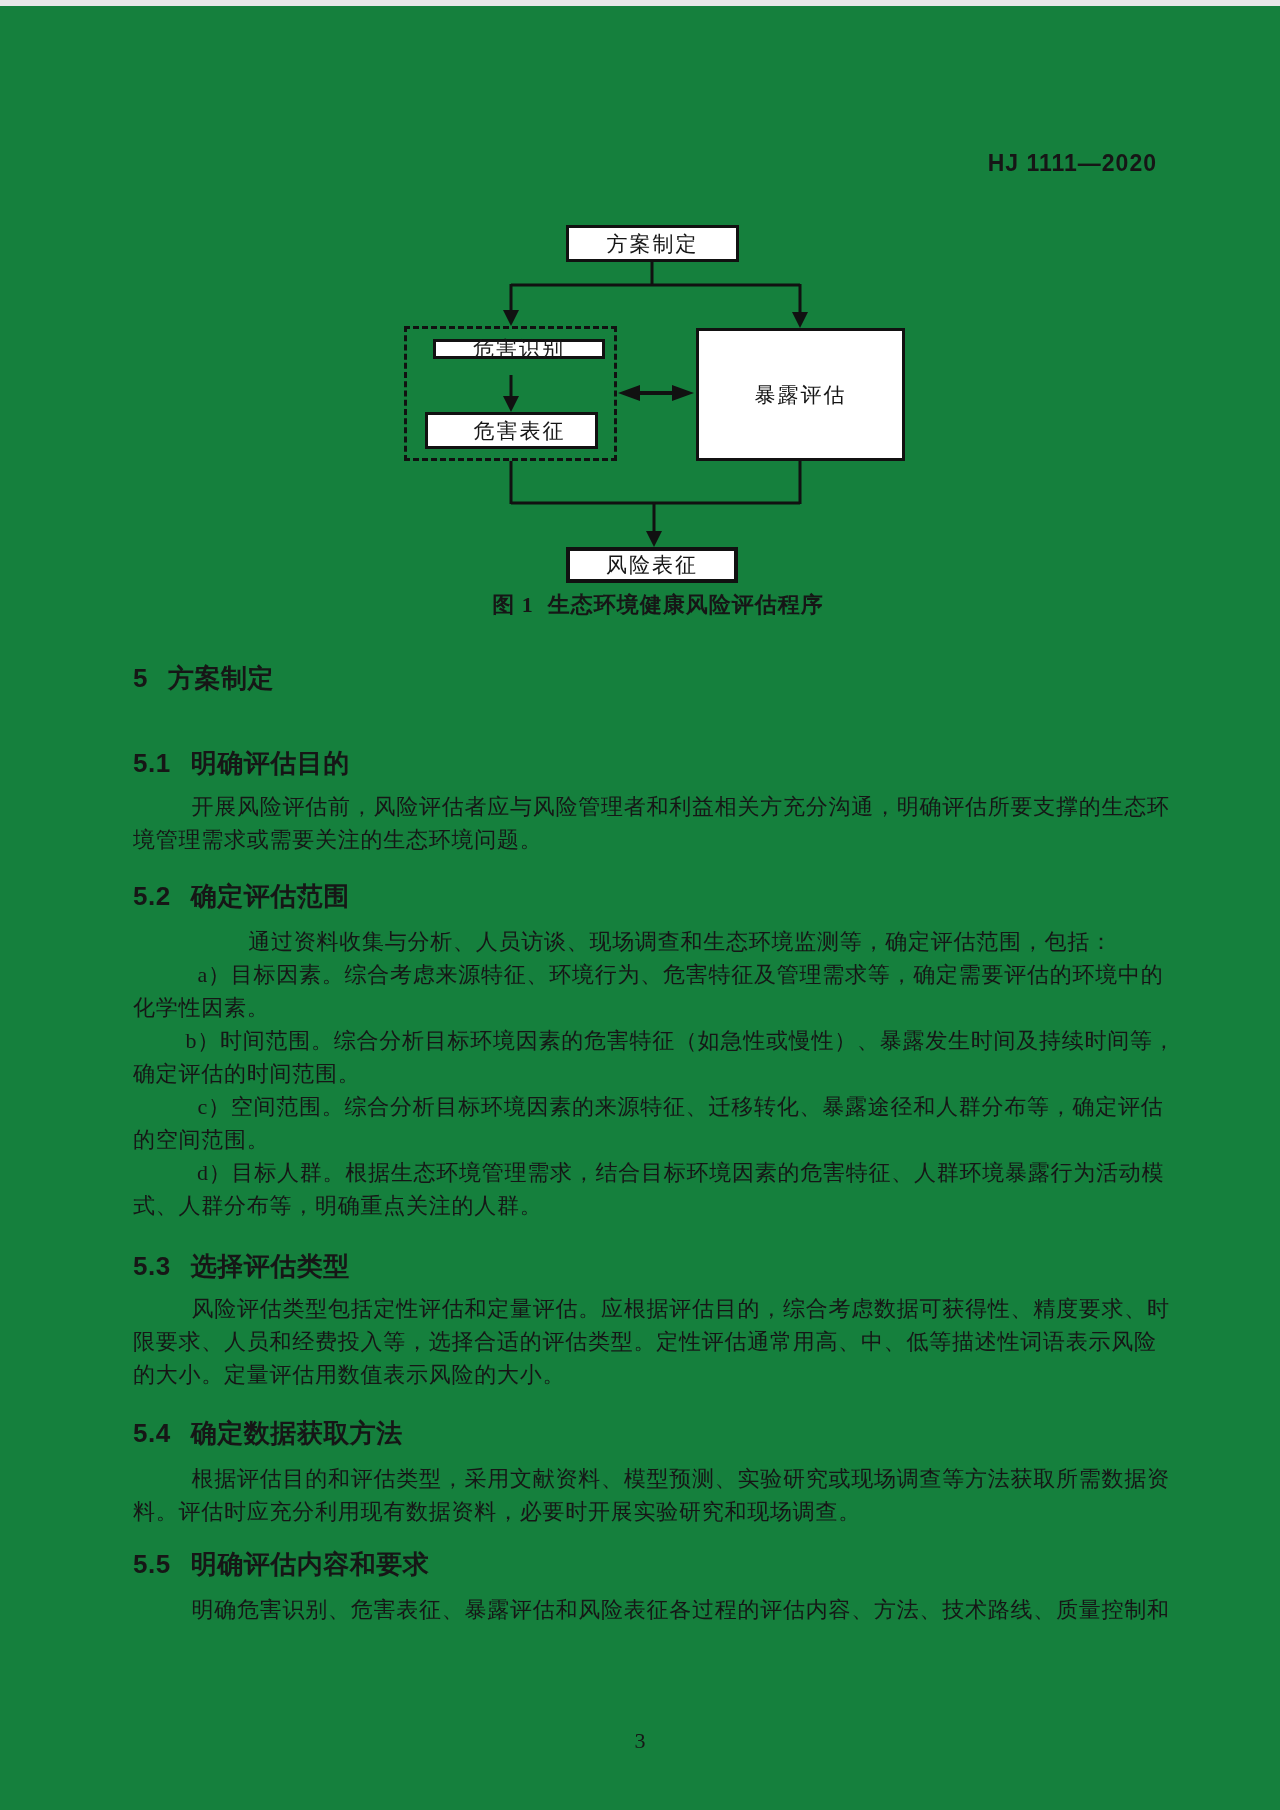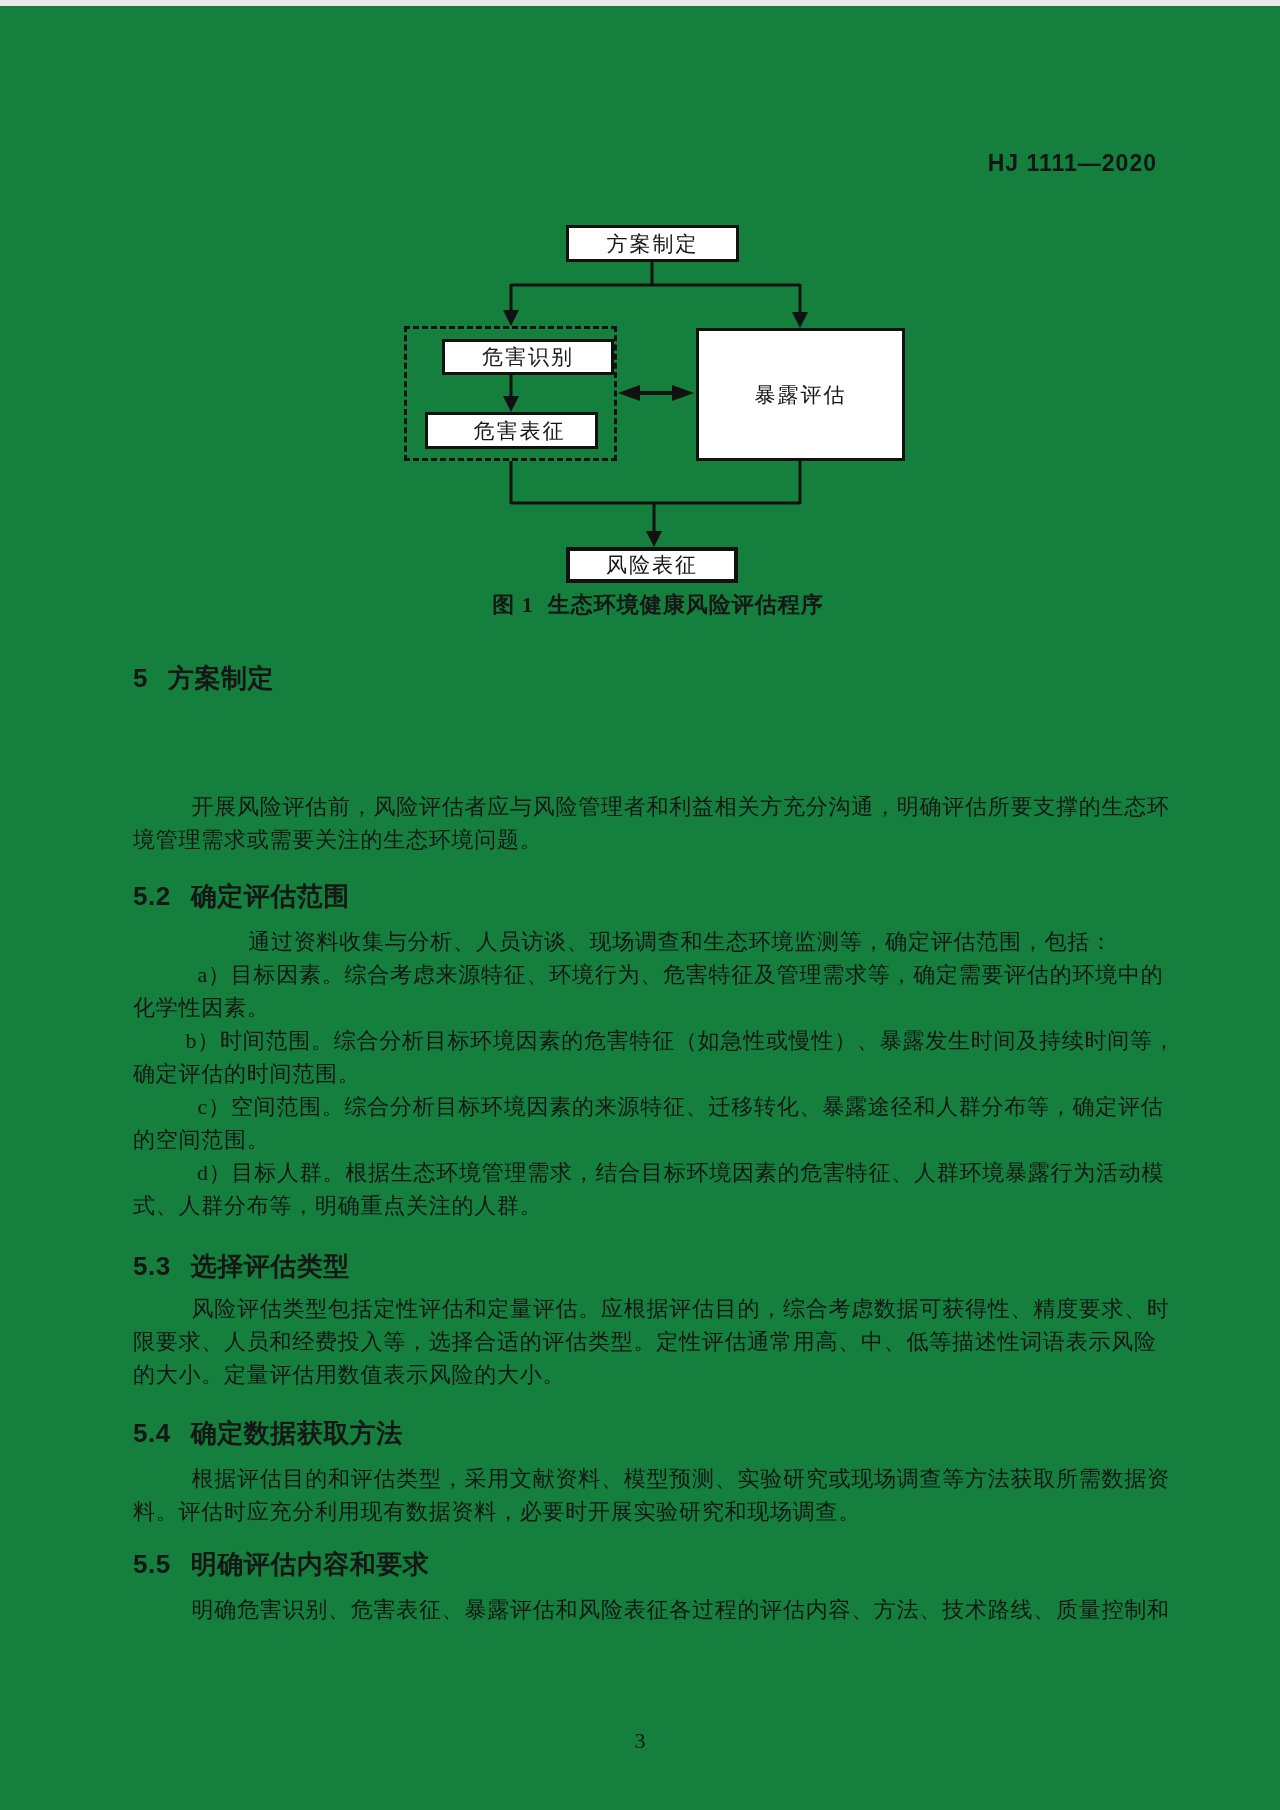--- a/index.html
+++ b/index.html
@@ -96,37 +96,40 @@
         <polygon points="618,197 640,189 640,205"></polygon>
         <polygon points="694,197 672,189 672,205"></polygon>
         <polygon points="654,351 646,335 662,335"></polygon>
       </g>
     </svg>
 
     <div class="fbox" style="left:566px; top:29px; width:173px; height:37px;">方案制定</div>
 
     <div class="dashed-group" style="left:404px; top:130px; width:213px; height:135px;"></div>
 
-    <div class="fbox" style="left:442px; top:143px; width:172px; height:36px;">危害识别</div>
+    <div class="fbox" style="left:433px; top:143px; width:172px; height:20px;">危害识别</div>
 
     <div class="fbox" style="left:425px; top:216px; width:173px; height:37px;padding-left:16px;">危害表征</div>
 
     <div class="fbox" style="left:696px; top:132px; width:209px; height:133px;text-align:center;">暴露评估</div>
 
     <div class="fbox" style="left:566px; top:351px; width:172px; height:36px; border-width:4px;">风险表征</div>
 
     <div class="fig-caption">
       <span class="cap-label">图 1</span><span>生态环境健康风险评估程序</span>
     </div>
   </div>
 
   <div class="abs heading" style="top:655px;">
     <span>5</span><span class="ht">方案制定</span>
   </div>
 
+  <div class="abs heading" style="top:740px;">
+    <span>5.1</span><span class="ht">明确评估目的</span>
+  </div>
   <div class="abs para" style="top:784px;">
     <div class="bline indent">开展风险评估前，风险评估者应与风险管理者和利益相关方充分沟通，明确评估所要支撑的生态环</div>
     <div class="bline">境管理需求或需要关注的生态环境问题。</div>
   </div>
 
   <div class="abs heading" style="top:873px;">
     <span>5.2</span><span class="ht">确定评估范围</span>
   </div>
   <div class="abs para" style="top:919px;">
     <div class="bline indent">通过资料收集与分析、人员访谈、现场调查和生态环境监测等，确定评估范围，包括：</div>

